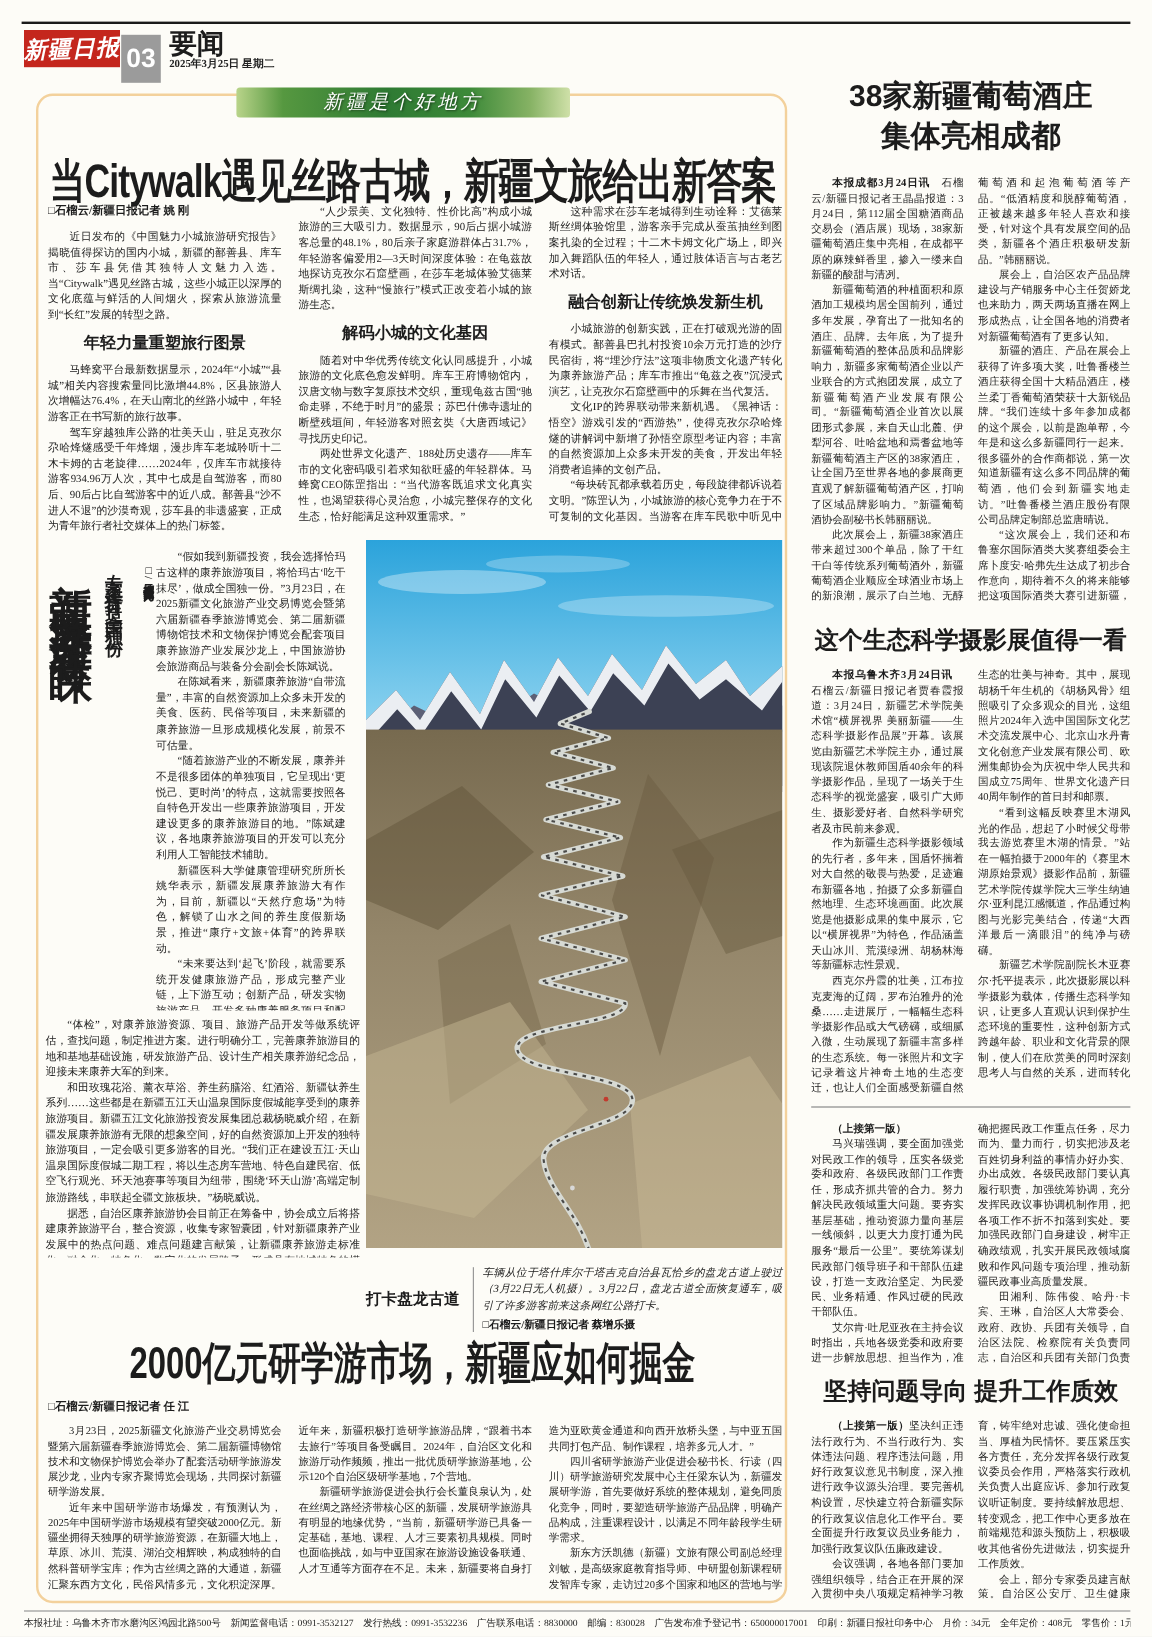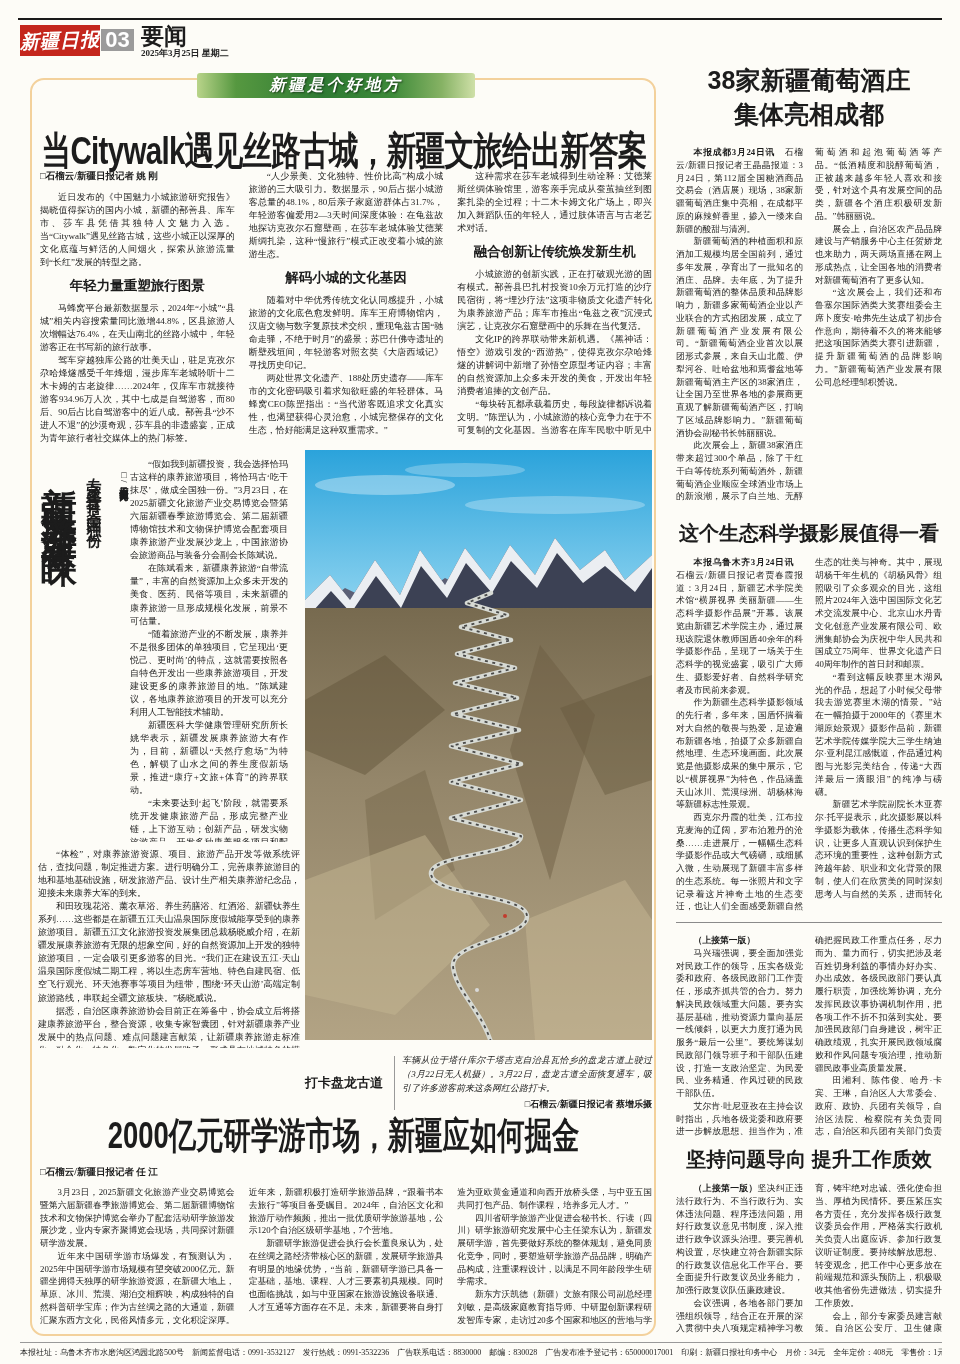--- a/index.html
+++ b/index.html
@@ -10,37 +10,37 @@
     font-family:"Liberation Serif","DejaVu Serif",serif; color:#1c1c1c;
   }
   .abs { position:absolute; }
   .topline { left:18px; top:18px; width:924px; height:2px; background:#1a1a1a; }
 
   
   .logo-box { left:20px; top:25px; width:80px; height:31px; background:#c4261d;
     display:flex; align-items:center; justify-content:center; }
   .logo-box span { color:#fff; font-weight:bold; font-style:italic; font-size:19px;
     letter-spacing:1px; transform:rotate(-2deg); font-family:"Liberation Serif",serif; }
-  .pagenum-box { left:101px; top:29px; width:33px; height:22px; background:#9b9b9b;
+  .pagenum-box { left:101px; top:29px; width:33px; height:40px; background:#9b9b9b;
     display:flex; align-items:center; justify-content:center; }
   .pagenum-box span { color:#fff; font-size:22px; font-weight:bold;
     font-family:"Liberation Sans","DejaVu Sans",sans-serif; }
   .section-name { left:141px; top:21px; font-size:23px; font-weight:bold;
     font-family:"Liberation Sans","DejaVu Sans",sans-serif; }
   .date-line { left:141px; top:47px; font-size:9px; font-weight:bold; color:#222; }
 
   
   .frame { left:30px; top:78px; width:622px; height:1254px;
     border:2px solid #f3d19c; border-radius:14px; }
 
   
   .banner { left:197px; top:73px; width:278px; height:25px; border-radius:3px;
     background:linear-gradient(90deg,#b9d48a 0%,#569840 14%,#2e7a33 45%,#3d8a39 70%,#86b264 88%,#cfe0a8 100%);
     display:flex; align-items:center; justify-content:center; }
-  .banner span { color:#fff; font-weight:bold; font-style:italic; font-size:16px;
+  .banner span { color:#fff; font-weight:normal; font-style:italic; font-size:16px;
     letter-spacing:3px; font-family:"Liberation Sans","DejaVu Sans",sans-serif;
     text-shadow:1px 1px 2px rgba(0,0,0,.55); }
 
   
   .lead-headline { left:34px; top:100px; width:620px; height:60px;
     display:flex; align-items:center; justify-content:center; overflow:visible;margin-top:21px; }
   .lead-headline span { white-space:nowrap; font-size:39px; font-weight:bold;
     font-family:"Liberation Sans","DejaVu Sans",sans-serif; transform:scaleX(.76); letter-spacing:-1px; }
   .research-headline { left:34px; top:1110px; width:620px; height:52px;
     display:flex; align-items:center; justify-content:center; }
@@ -73,21 +73,21 @@
   .w-lower { left:38px; top:848px; width:262px; height:200px; overflow:hidden; }
 
   
   .photo { left:305px; top:450px; width:347px; height:590px; }
   .caption { left:305px; top:1054px; width:347px; display:flex; align-items:stretch; }
   .cap-title { width:82px; display:flex; align-items:center; font-size:13px; font-weight:bold;
     font-family:"Liberation Sans","DejaVu Sans",sans-serif; }
   .cap-rule { width:1px; background:#999; margin:2px 7px; }
   .cap-body { flex:1; font-size:9px; line-height:1.55; }
   .cap-text { text-align:justify; font-style:italic; color:#222; }
-  .cap-credit { text-align:right; font-weight:bold; margin-top:2px; }
+  .cap-credit { text-align:left; font-weight:bold; margin-top:2px; }
 
   
   .wine-hl { left:676px; top:64px; width:266px; text-align:center; font-size:25px;
     font-weight:bold; line-height:1.35; font-family:"Liberation Sans","DejaVu Sans",sans-serif; }
   .wine-body { left:676px; top:146px; width:266px; height:362px; font-size:8.8px; }
   .expo-hl { left:676px; top:520px; width:266px; text-align:center; font-size:20px;
     font-weight:bold; font-family:"Liberation Sans","DejaVu Sans",sans-serif; white-space:nowrap; }
   .expo-body { left:676px; top:556px; width:266px; height:360px; font-size:8.8px; }
   .rule-h { left:676px; top:922px; width:266px; height:1px; background:#8a8a8a; }
   .minzheng-body { left:676px; top:934px; width:266px; height:206px; font-size:8.8px; }
@@ -214,20 +214,21 @@
 
   <div class="abs wine-hl">
     <div>38家新疆葡萄酒庄</div>
     <div>集体亮相成都</div>
   </div>
   <div class="abs wine-body textblock cols2">
       <p class="para"><span class="dateline">本报成都3月24日讯</span>　石榴云/新疆日报记者王晶晶报道：3月24日，第112届全国糖酒商品交易会（酒店展）现场，38家新疆葡萄酒庄集中亮相，在成都平原的麻辣鲜香里，掺入一缕来自新疆的酸甜与清冽。</p>
       <p class="para">新疆葡萄酒的种植面积和原酒加工规模均居全国前列，通过多年发展，孕育出了一批知名的酒庄、品牌。去年底，为了提升新疆葡萄酒的整体品质和品牌影响力，新疆多家葡萄酒企业以产业联合的方式抱团发展，成立了新疆葡萄酒产业发展有限公司。“新疆葡萄酒企业首次以展团形式参展，来自天山北麓、伊犁河谷、吐哈盆地和焉耆盆地等新疆葡萄酒主产区的38家酒庄，让全国乃至世界各地的参展商更直观了解新疆葡萄酒产区，打响了区域品牌影响力。”新疆葡萄酒协会副秘书长韩丽丽说。</p>
       <p class="para">此次展会上，新疆38家酒庄带来超过300个单品，除了干红干白等传统系列葡萄酒外，新疆葡萄酒企业顺应全球酒业市场上的新浪潮，展示了白兰地、无醇葡萄酒和起泡葡萄酒等产品。“低酒精度和脱醇葡萄酒，正被越来越多年轻人喜欢和接受，针对这个具有发展空间的品类，新疆各个酒庄积极研发新品。”韩丽丽说。</p>
       <p class="para">展会上，自治区农产品品牌建设与产销服务中心主任贺娇龙也来助力，两天两场直播在网上形成热点，让全国各地的消费者对新疆葡萄酒有了更多认知。</p>
+      <p class="para">新疆的酒庄、产品在展会上获得了许多项大奖，吐鲁番楼兰酒庄获得全国十大精品酒庄，楼兰柔丁香葡萄酒荣获十大新锐品牌。“我们连续十多年参加成都的这个展会，以前是跑单帮，今年是和这么多新疆同行一起来。很多疆外的合作商都说，第一次知道新疆有这么多不同品牌的葡萄酒，他们会到新疆实地走访。”吐鲁番楼兰酒庄股份有限公司品牌定制部总监唐晴说。</p>
       <p class="para">“这次展会上，我们还和布鲁塞尔国际酒类大奖赛组委会主席卜度安·哈弗先生达成了初步合作意向，期待着不久的将来能够把这项国际酒类大赛引进新疆，提升新疆葡萄酒的品牌影响力。”新疆葡萄酒产业发展有限公司总经理邹积赟说。</p>
     </div>
 
   <div class="abs expo-hl">这个生态科学摄影展值得一看</div>
   <div class="abs expo-body textblock cols2">
       <p class="para"><span class="dateline">本报乌鲁木齐3月24日讯</span>　石榴云/新疆日报记者贾春霞报道：3月24日，新疆艺术学院美术馆“横屏视界 美丽新疆——生态科学摄影作品展”开幕。该展览由新疆艺术学院主办，通过展现该院退休教师国盾40余年的科学摄影作品，呈现了一场关于生态科学的视觉盛宴，吸引广大师生、摄影爱好者、自然科学研究者及市民前来参观。</p>
       <p class="para">作为新疆生态科学摄影领域的先行者，多年来，国盾怀揣着对大自然的敬畏与热爱，足迹遍布新疆各地，拍摄了众多新疆自然地理、生态环境画面。此次展览是他摄影成果的集中展示，它以“横屏视界”为特色，作品涵盖天山冰川、荒漠绿洲、胡杨林海等新疆标志性景观。</p>
       <p class="para">西克尔丹霞的壮美，江布拉克麦海的辽阔，罗布泊雅丹的沧桑……走进展厅，一幅幅生态科学摄影作品或大气磅礴，或细腻入微，生动展现了新疆丰富多样的生态系统。每一张照片和文字记录着这片神奇土地的生态变迁，也让人们全面感受新疆自然生态的壮美与神奇。其中，展现胡杨千年生机的《胡杨风骨》组照吸引了众多观众的目光，这组照片2024年入选中国国际文化艺术交流发展中心、北京山水丹青文化创意产业发展有限公司、欧洲集邮协会为庆祝中华人民共和国成立75周年、世界文化遗产日40周年制作的首日封和邮票。</p>
       <p class="para">“看到这幅反映赛里木湖风光的作品，想起了小时候父母带我去游览赛里木湖的情景。”站在一幅拍摄于2000年的《赛里木湖原始景观》摄影作品前，新疆艺术学院传媒学院大三学生纳迪尔·亚利昆江感慨道，作品通过构图与光影完美结合，传递“大西洋最后一滴眼泪”的纯净与磅礴。</p>
       <p class="para">新疆艺术学院副院长木亚赛尔·托平提表示，此次摄影展以科学摄影为载体，传播生态科学知识，让更多人直观认识到保护生态环境的重要性，这种创新方式跨越年龄、职业和文化背景的限制，使人们在欣赏美的同时深刻思考人与自然的关系，进而转化为实际行动，为生态环境保护贡献力量。</p>

